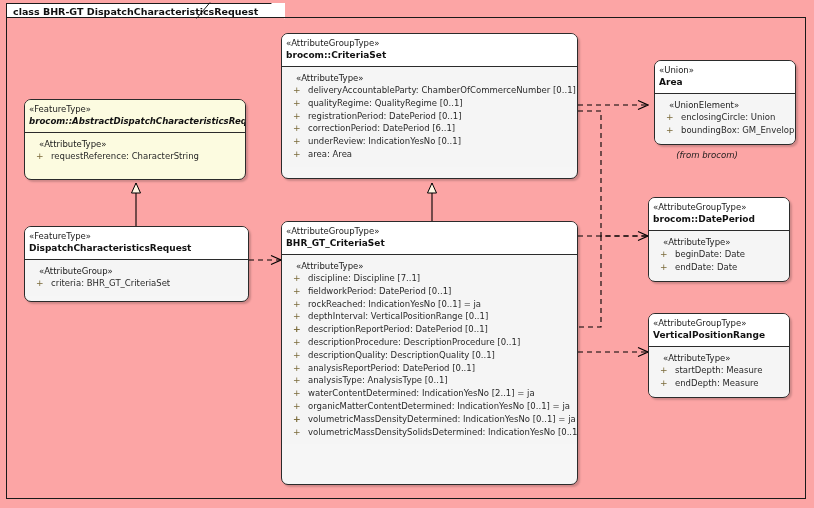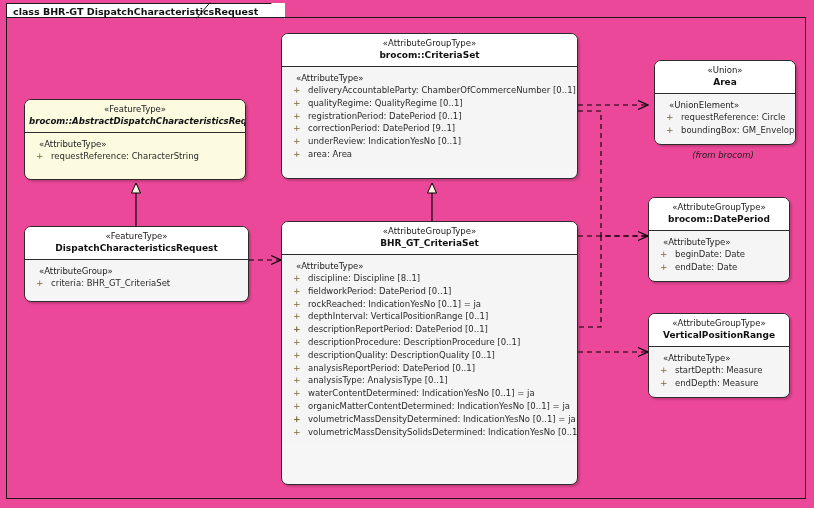--- a/index.html
+++ b/index.html
@@ -3,21 +3,21 @@
 <meta charset="utf-8">
 <style>
   html,body{margin:0;padding:0;background:#ffffff;}
   body{
     font-family:"DejaVu Sans","Liberation Sans",sans-serif;
     -webkit-font-smoothing:antialiased;
   }
   #diagram{
     position:relative;
     width:814px;height:508px;
-    background:#ec4899;
+    background:#fca5a5;
     overflow:hidden;
   }
   
   .frame{
     position:absolute;left:6px;top:17px;width:800px;height:482px;
     border:1px solid #1a1a1a;box-sizing:border-box;background:transparent;
   }
   .title-tab{
     position:absolute;left:6px;top:3px;height:15px;
     border:1px solid #1a1a1a;border-bottom:none;background:#ffffff;
@@ -43,21 +43,20 @@
     position:absolute;box-sizing:border-box;
     border:1px solid #2b2b2b;
     border-radius:7px;
     background:#f6f6f6;
     box-shadow:2px 2px 2px rgba(0,0,0,.18);
     overflow:hidden;
   }
   .uml .hdr{
     background:#ffffff;
     border-bottom:1px solid #2b2b2b;
-    text-align:center;
     padding:4px 4px 5px 4px;
   }
   .uml .stereo{
     font-size:8.5px;color:#1a1a1a;line-height:11px;white-space:nowrap;
   }
   .uml .cname{
     font-size:9px;font-weight:bold;color:#111;line-height:12px;white-space:nowrap;
   }
   .uml .body{
     background:#f5f5f5;
@@ -144,21 +143,21 @@
   <div class="uml" style="left:281px;top:33px;width:297px;height:146px;">
     <div class="hdr">
       <div class="stereo">«AttributeGroupType»</div>
       <div class="cname">brocom::CriteriaSet</div>
     </div>
     <div class="body">
       <div class="grp">«AttributeType»</div>
       <div class="attr"><span class="vis">+</span><span>deliveryAccountableParty: ChamberOfCommerceNumber [0..1]</span></div>
       <div class="attr"><span class="vis">+</span><span>qualityRegime: QualityRegime [0..1]</span></div>
       <div class="attr"><span class="vis">+</span><span>registrationPeriod: DatePeriod [0..1]</span></div>
-      <div class="attr"><span class="vis">+</span><span>correctionPeriod: DatePeriod [9..1]</span></div>
+      <div class="attr"><span class="vis">+</span><span>correctionPeriod: DatePeriod [6..1]</span></div>
       <div class="attr"><span class="vis">+</span><span>underReview: IndicationYesNo [0..1]</span></div>
       <div class="attr"><span class="vis">+</span><span>area: Area</span></div>
     </div>
   </div>
 
   <div class="uml yellow" style="left:24px;top:99px;width:222px;height:81px;">
     <div class="hdr">
       <div class="stereo">«FeatureType»</div>
       <div class="cname" style="font-size:8.6px;">brocom::AbstractDispatchCharacteristicsRequest</div>
     </div>
@@ -179,50 +178,50 @@
     </div>
   </div>
 
   <div class="uml" style="left:281px;top:221px;width:297px;height:264px;">
     <div class="hdr">
       <div class="stereo">«AttributeGroupType»</div>
       <div class="cname">BHR_GT_CriteriaSet</div>
     </div>
     <div class="body">
       <div class="grp">«AttributeType»</div>
-      <div class="attr"><span class="vis">+</span><span>discipline: Discipline [8..1]</span></div>
+      <div class="attr"><span class="vis">+</span><span>discipline: Discipline [7..1]</span></div>
       <div class="attr"><span class="vis">+</span><span>fieldworkPeriod: DatePeriod [0..1]</span></div>
       <div class="attr"><span class="vis">+</span><span>rockReached: IndicationYesNo [0..1] = ja</span></div>
       <div class="attr"><span class="vis">+</span><span>depthInterval: VerticalPositionRange [0..1]</span></div>
       <div class="attr"><span class="vis">+</span></div>
       <div class="attr"><span class="vis">+</span><span>descriptionReportPeriod: DatePeriod [0..1]</span></div>
       <div class="attr"><span class="vis">+</span><span>descriptionProcedure: DescriptionProcedure [0..1]</span></div>
       <div class="attr"><span class="vis">+</span><span>descriptionQuality: DescriptionQuality [0..1]</span></div>
       <div class="attr"><span class="vis">+</span><span>analysisReportPeriod: DatePeriod [0..1]</span></div>
       <div class="attr"><span class="vis">+</span><span>analysisType: AnalysisType [0..1]</span></div>
-      <div class="attr"><span class="vis">+</span><span>waterContentDetermined: IndicationYesNo [0..1] = ja</span></div>
+      <div class="attr"><span class="vis">+</span><span>waterContentDetermined: IndicationYesNo [2..1] = ja</span></div>
       <div class="attr"><span class="vis">+</span><span>organicMatterContentDetermined: IndicationYesNo [0..1] = ja</span></div>
       <div class="attr"><span class="vis">+</span></div>
       <div class="attr"><span class="vis">+</span><span>volumetricMassDensityDetermined: IndicationYesNo [0..1] = ja</span></div>
       <div class="attr"><span class="vis">+</span><span>volumetricMassDensitySolidsDetermined: IndicationYesNo [0..1] = ja</span></div>
     </div>
   </div>
 
   <div class="uml" style="left:654px;top:60px;width:142px;height:85px;">
     <div class="hdr">
       <div class="stereo">«Union»</div>
       <div class="cname">Area</div>
     </div>
     <div class="body">
       <div class="grp">«UnionElement»</div>
-      <div class="attr"><span class="vis">+</span><span>requestReference: Circle</span></div>
+      <div class="attr"><span class="vis">+</span><span>enclosingCircle: Union</span></div>
       <div class="attr"><span class="vis">+</span><span>boundingBox: GM_Envelope</span></div>
     </div>
   </div>
-  <div class="from-note" style="left:652px;top:150px;width:142px;">(from brocom)</div>
+  <div class="from-note" style="left:636px;top:150px;width:142px;">(from brocom)</div>
 
   <div class="uml" style="left:648px;top:197px;width:142px;height:85px;">
     <div class="hdr">
       <div class="stereo">«AttributeGroupType»</div>
       <div class="cname">brocom::DatePeriod</div>
     </div>
     <div class="body">
       <div class="grp">«AttributeType»</div>
       <div class="attr"><span class="vis">+</span><span>beginDate: Date</span></div>
       <div class="attr"><span class="vis">+</span><span>endDate: Date</span></div>

